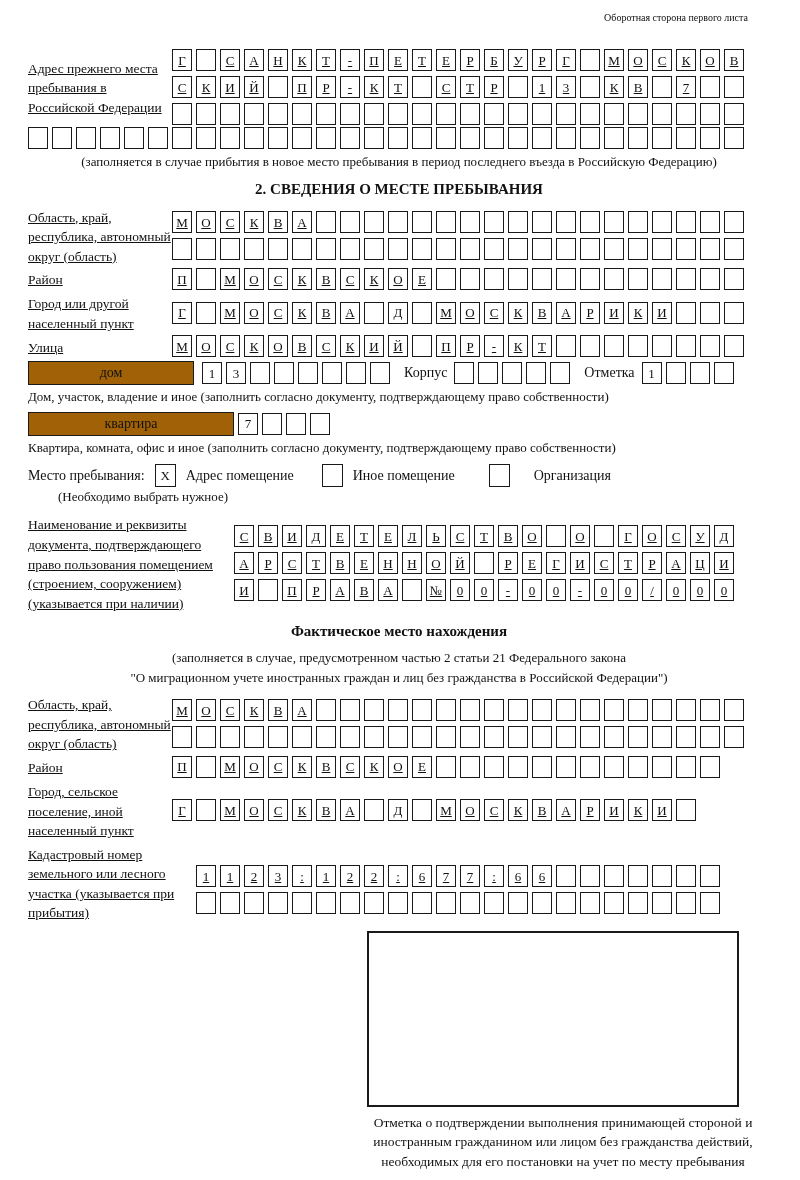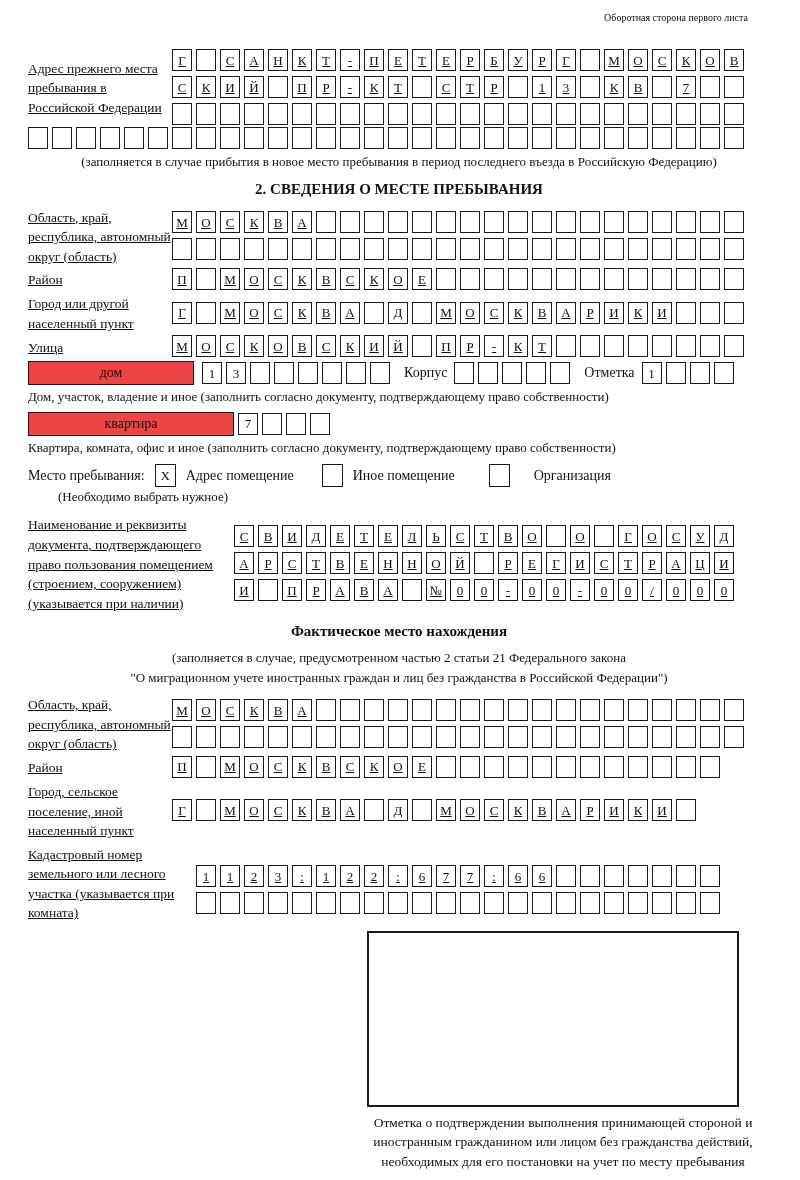--- a/index.html
+++ b/index.html
@@ -58,21 +58,21 @@
     margin: 10px 0 8px;
   }
 
   
   .inline-row { display: flex; align-items: center; margin: 4px 0 2px; }
   .wide-box {
     border: 1.6px solid #1a1a1a;
     height: 24px;
     display: flex; align-items: center; justify-content: center;
     font-size: 14px;
-    background: #ef4444;
+    background: #a16207;
   }
   .wide-box.house { width: 166px; margin-right: 8px; }
   .wide-box.flat  { width: 206px; margin-right: 4px; }
   .inline-label { font-size: 14px; margin: 0 7px 0 14px; }
 
   
   .stay-row { display: flex; align-items: center; margin: 8px 0 2px; font-size: 14px; }
   .chk {
     width: 21px; height: 23px;
     border: 1.6px solid #1a1a1a;
@@ -613,21 +613,21 @@
         <span class="cell">А</span>
         <span class="cell">Р</span>
         <span class="cell">И</span>
         <span class="cell">К</span>
         <span class="cell">И</span>
         <span class="cell"></span>
       </div>
   </div>
 
   <div class="field">
-    <div class="field-label cad">Кадастровый номер земельного или лесного участка (указывается при комната)</div>
+    <div class="field-label cad">Кадастровый номер земельного или лесного участка (указывается при прибытия)</div>
     <div class="rows" style="padding-top:14px">
       <div class="cells">
           <span class="cell">1</span>
           <span class="cell">1</span>
           <span class="cell">2</span>
           <span class="cell">3</span>
           <span class="cell">:</span>
           <span class="cell">1</span>
           <span class="cell">2</span>
           <span class="cell">2</span>

